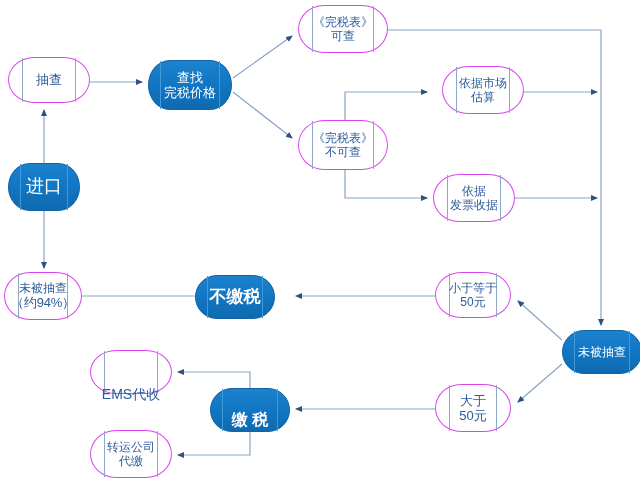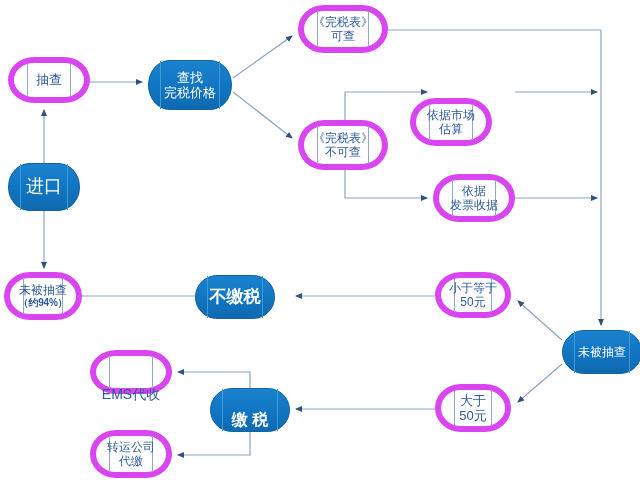--- a/index.html
+++ b/index.html
@@ -33,21 +33,21 @@
     align-items: center;
     justify-content: center;
     text-align: center;
     line-height: 1.18;
     border-radius: 26px / 50%;
     overflow: visible;
   }
   
   .node.plain {
     background: #ffffff;
-    border: 6px solid #d946ef;
+    border: 1px solid #d946ef;
     color: #2d5b9a;
   }
   
   .node .cap {
     position: absolute;
     top: 0;
     bottom: 0;
     width: 0;
     border-left: 1px solid #8fa8c8;
     pointer-events: none;
@@ -70,23 +70,22 @@
   .node.filled .cap.right { right: 11px; }
 
   .node .label {
     position: relative;
     z-index: 2;
     padding: 0 4px;
     white-space: pre-line;
   }
   .node .sub {
     display: block;
-    font-size: 10px;
+    font-size: 13px;
     letter-spacing: -0.2px;
-    font-weight: bold;
   }
 
   
   .fs-13 { font-size: 13px; }
   .fs-12 { font-size: 12px; }
   .fs-11 { font-size: 14px; margin-top: 45px; }
   .fs-18 { font-size: 18px; font-weight: normal; }
   .fs-17 { font-size: 17px; font-weight: bold; }
   .fs-16 { font-size: 16px; font-weight: bold; margin-top: 20px; }
 </style>
@@ -163,21 +162,21 @@
         <span class="cap right"></span>
         <span class="label fs-12">《完税表》
 可查</span>
       </div>
       <div class="node plain" style="left: 298px; top: 120px; width: 90px; height: 50px;">
         <span class="cap left"></span>
         <span class="cap right"></span>
         <span class="label fs-12">《完税表》
 不可查</span>
       </div>
-      <div class="node plain" style="left: 410px; top: 66px; width: 82px; height: 48px; margin-top: 32px;">
+      <div class="node plain" style="left: 442px; top: 66px; width: 82px; height: 48px;">
         <span class="cap left"></span>
         <span class="cap right"></span>
         <span class="label fs-12">依据市场
 估算</span>
       </div>
       <div class="node plain" style="left: 433px; top: 174px; width: 82px; height: 48px;">
         <span class="cap left"></span>
         <span class="cap right"></span>
         <span class="label fs-12">依据
 发票收据</span>

